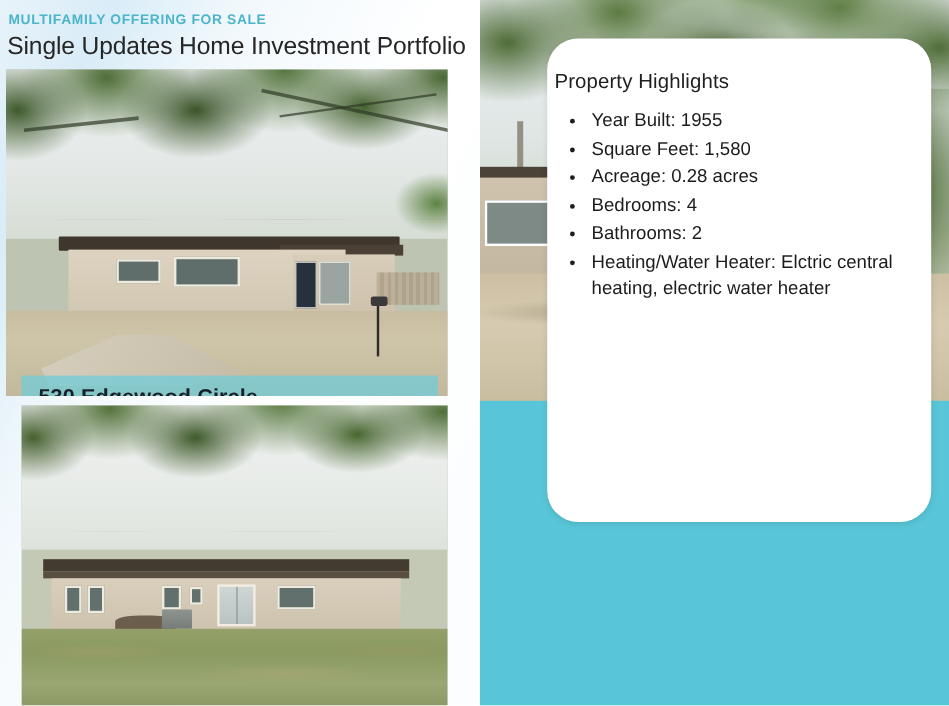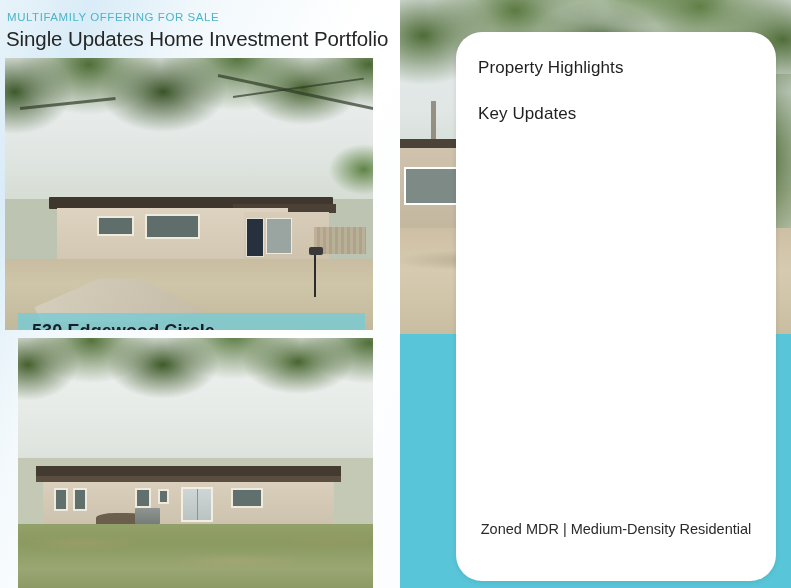--- a/index.html
+++ b/index.html
@@ -140,33 +140,33 @@
     background:linear-gradient(#93a06a,#8a9a60 30%,#9aa673 70%,#8e9a66);}
   .p2-grass:after{content:"";position:absolute;inset:0;
     background:
       radial-gradient(ellipse 26% 16% at 18% 30%,rgba(168,160,110,.5),rgba(168,160,110,0) 70%),
       radial-gradient(ellipse 30% 18% at 62% 58%,rgba(176,168,118,.45),rgba(176,168,118,0) 70%),
       radial-gradient(ellipse 22% 14% at 88% 28%,rgba(160,152,104,.4),rgba(160,152,104,0) 70%);}
 
   
   .eyebrow{
     position:absolute;left:7px;top:11px;
-    font-size:11.5px;font-weight:normal;letter-spacing:.55px;color:#4cb5c9;
+    font-size:11.5px;font-weight:bold;letter-spacing:.55px;color:#4cb5c9;
   }
   .headline{
     position:absolute;left:6px;top:27px;
     font-size:20.5px;color:#262626;letter-spacing:-.1px;
   }
 
   
   .card{
-    position:absolute;left:456px;top:32px;width:320px;height:549px;
+    position:absolute;left:456px;top:32px;width:320px;height:403px;
     background:#ffffff;border-radius:26px;
     box-shadow:0 1px 5px rgba(0,0,0,.10);
-    box-sizing:border-box;padding:26px 22px 0 22px;
+    box-sizing:border-box;padding:26px 22px 0 6px;
   }
   .card h2{
     font-size:17px;font-weight:normal;color:#1f1f1f;margin:0 0 12px 0;letter-spacing:.1px;
   }
   .card h2.second{margin-top:26px;}
   .card ul{
     margin:0;padding-left:28px;list-style:disc;
   }
   .card li{
     font-size:15.5px;line-height:22.5px;color:#1c1c1c;margin-bottom:1px;
@@ -240,17 +240,23 @@
   <div class="p2-dirt"></div>
   <div class="p2-ac"></div>
   <div class="p2-grass"></div>
 </div>
 
 <div class="eyebrow">MULTIFAMILY OFFERING FOR SALE</div>
 <div class="headline">Single Updates Home Investment Portfolio</div>
 
 <div class="card">
   <h2>Property Highlights</h2>
-
-  <h2 class="second">Key Updates</h2>
-
-  <div class="zoning">Zoned MDR | Medium-Density Residential</div>
+  <ul>
+    <li>Year Built: 1955</li>
+    <li>Square Feet: 1,580</li>
+    <li>Acreage: 0.28 acres</li>
+    <li>Bedrooms: 4</li>
+    <li>Bathrooms: 2</li>
+    <li>Heating/Water Heater: Elctric central heating, electric water heater</li>
+  </ul>
+
+
 </div>
 
 </body></html>

